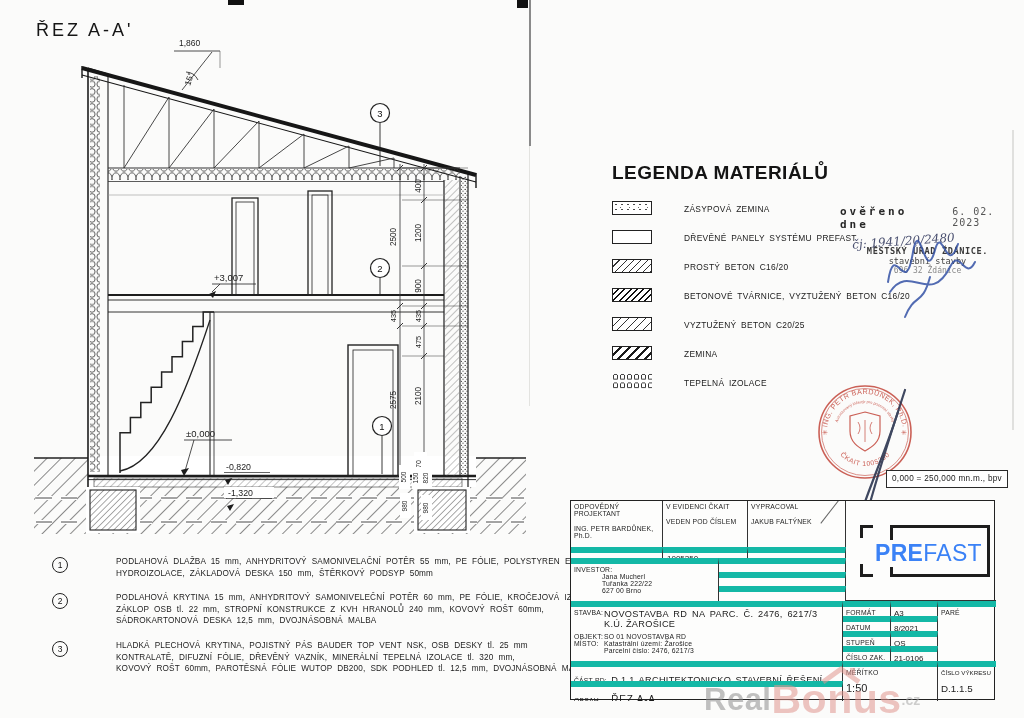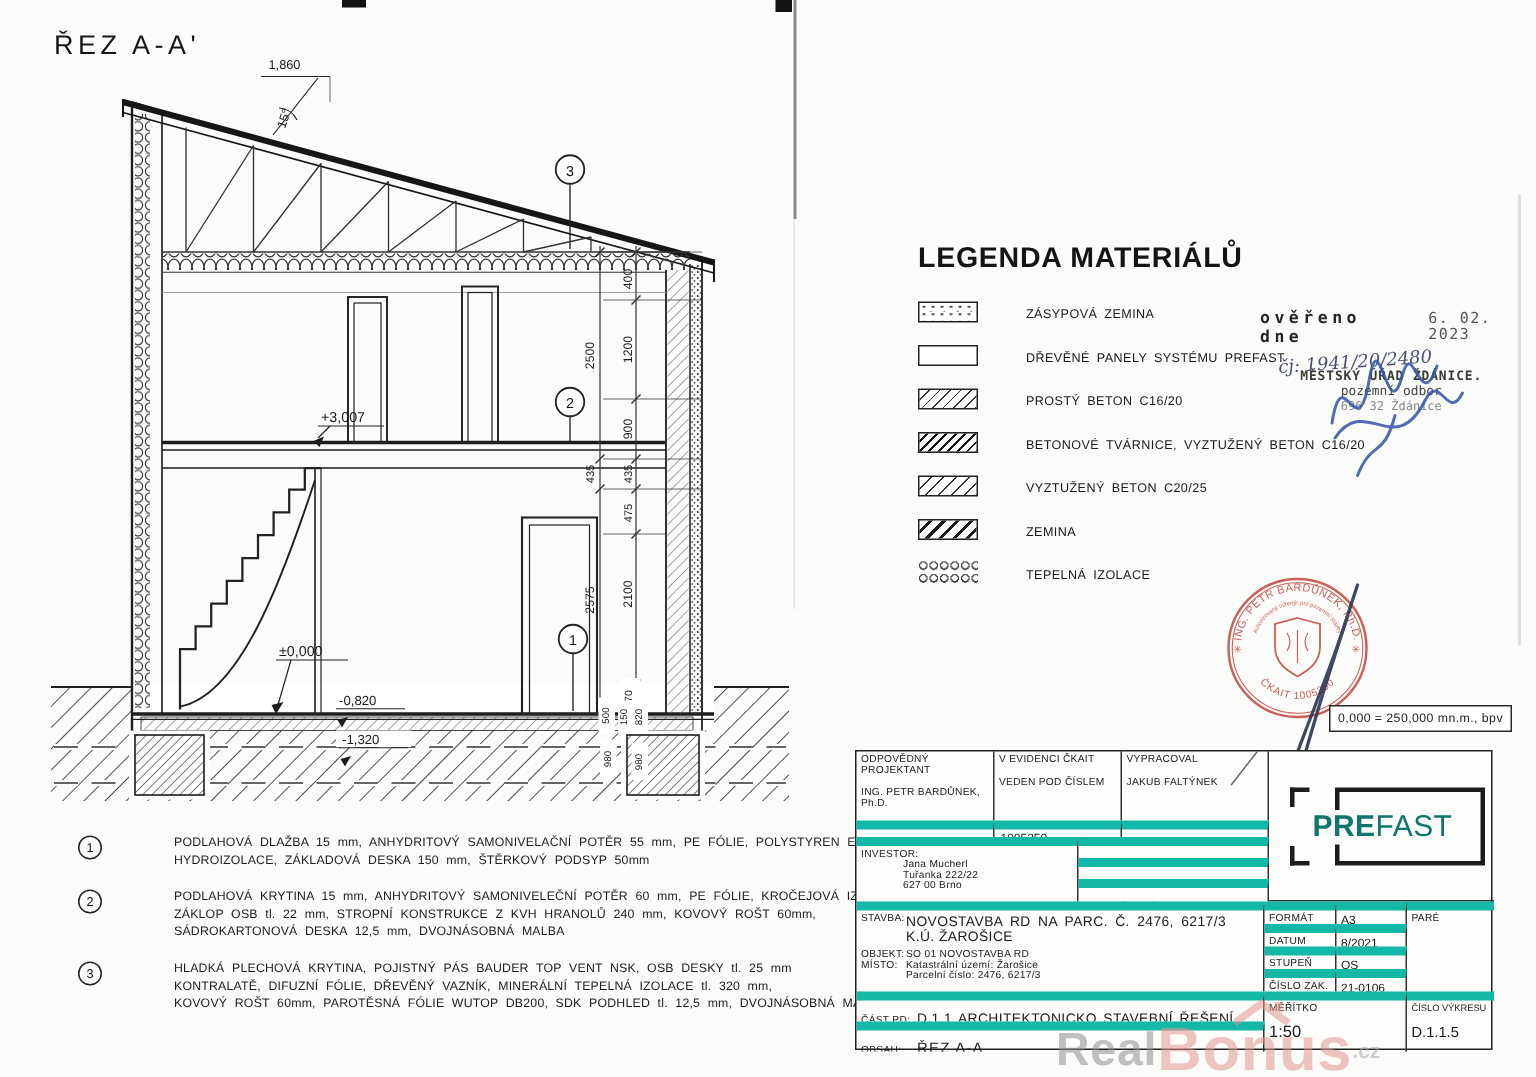--- a/index.html
+++ b/index.html
@@ -61,21 +61,21 @@
   .tb .bB { border-bottom:1px solid #333; }
   .tb .lab { font-size:6.8px; color:#222; letter-spacing:0.2px; }
   .tb .val { font-size:8px; color:#161616; }
   .pad { padding:2px 3px; }
 
   
   .logo { position:absolute; left:14px; top:24px; width:132px; height:52px; }
   .logo .br-tl { position:absolute; left:0; top:0; width:13px; height:13px; border-left:3px solid #1d1d1d; border-top:3px solid #1d1d1d; }
   .logo .br-bl { position:absolute; left:0; bottom:0; width:13px; height:13px; border-left:3px solid #1d1d1d; border-bottom:3px solid #1d1d1d; }
   .logo .frame { position:absolute; left:30px; top:0; width:100px; height:52px; border:3px solid #1d1d1d; }
-  .logo .txt { position:absolute; left:12px; top:15px; background:#fdfdfc; padding:0 3px; font-size:20px; letter-spacing:0.3px; color:#0f766e; white-space:nowrap; }
+  .logo .txt { position:absolute; left:12px; top:15px; background:#fdfdfc; padding:0 3px; font-size:23px; letter-spacing:0.3px; color:#3b82f6; white-space:nowrap; }
   .logo .txt b { font-weight:800; }
   .logo .txt span { font-weight:400; }
 
   
   .wm { left:704px; top:676px; display:flex; align-items:center; opacity:0.55; z-index:30; }
   .wm-real { font-size:31px; font-weight:bold; color:#8f8f8f; letter-spacing:0.5px; }
   .wm-bonus { font-size:41px; font-weight:bold; color:#e0968f; letter-spacing:0.5px; }
   .wm-cz { font-size:14px; font-weight:bold; color:#a8a8a8; }
   .wm-roof { position:absolute; left:116px; top:-10px; }
 </style>
@@ -332,21 +332,21 @@
     </div>
   </div>
 
   <div class="abs verify">
     <div class="verify-line1">
       <span class="verify-word">ověřeno dne</span>
       <span class="verify-date">6. 02. 2023</span>
     </div>
     <div class="verify-hand">čj: 1941/20/2480</div>
     <div class="verify-office">MĚSTSKÝ ÚŘAD ŽDÁNICE.</div>
-    <div class="verify-office2">pozemní odbor</div>
+    <div class="verify-office2">stavební stavby</div>
     <div class="verify-office3">696 32 Ždánice</div>
   </div>
 
   <svg class="abs" style="left:850px;top:222px" width="160" height="100" viewBox="0 0 160 100">
     <g fill="none" stroke="#3553a6" stroke-width="2" opacity="0.85" stroke-linecap="round">
       <path d="M38,60 C45,15 55,80 63,30 C70,-8 75,65 85,28 C92,2 97,55 108,22"></path>
       <path d="M40,70 C60,40 80,85 100,45 C110,25 115,60 125,40"></path>
       <path d="M55,95 C65,70 72,85 80,55"></path>
     </g>
   </svg>

